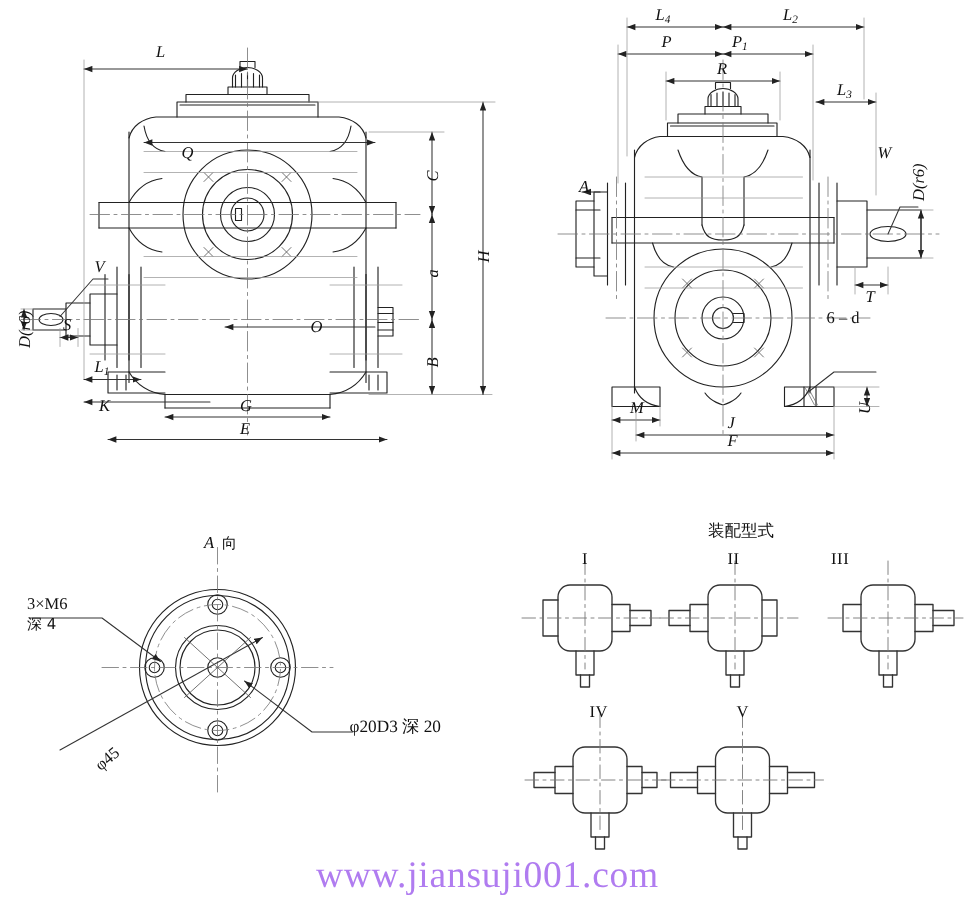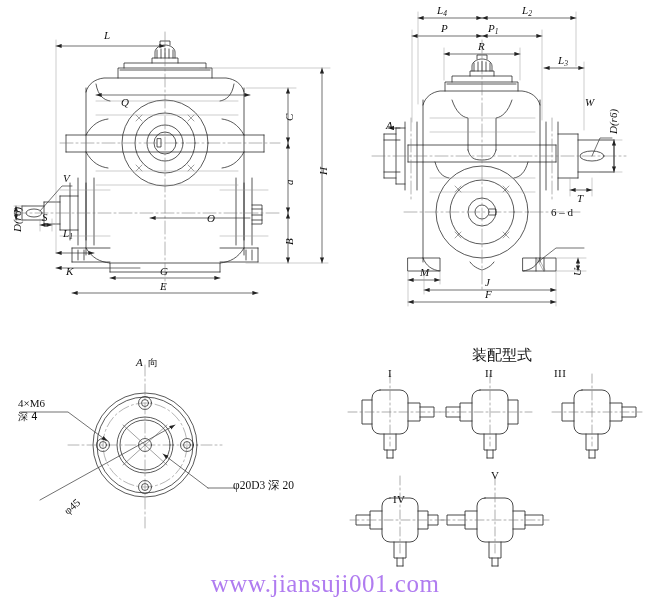--- a/index.html
+++ b/index.html
@@ -344,21 +344,21 @@
 
   </g>
 </svg>
 
 <div class="lbl" style="left:104px;top:30px">L</div>
 <div class="lbl" style="left:121px;top:97px">Q</div>
 <div class="lbl" style="left:207px;top:213px">O</div>
 <div class="lbl" style="left:160px;top:266px">G</div>
 <div class="lbl" style="left:160px;top:281px">E</div>
 <div class="lbl" style="left:66px;top:266px">K</div>
-<div class="lbl" style="left:63px;top:228px"><span>L</span><span class="sub">1</span></div>
+<div class="lbl" style="left:63px;top:240px"><span>L</span><span class="sub">1</span></div>
 <div class="lbl" style="left:42px;top:212px">S</div>
 <div class="lbl" style="left:63px;top:173px">V</div>
 <div class="lbl vert" style="left:12px;top:232px;transform:rotate(-90deg)">D(r6)</div>
 <div class="lbl vert" style="left:284px;top:121px;transform:rotate(-90deg)">C</div>
 <div class="lbl vert" style="left:284px;top:185px;transform:rotate(-90deg)">a</div>
 <div class="lbl vert" style="left:284px;top:245px;transform:rotate(-90deg)">B</div>
 <div class="lbl vert" style="left:318px;top:175px;transform:rotate(-90deg)">H</div>
 
 <div class="lbl" style="left:437px;top:5px"><span>L</span><span class="sub">4</span></div>
 <div class="lbl" style="left:522px;top:5px"><span>L</span><span class="sub">2</span></div>
@@ -371,27 +371,27 @@
 <div class="lbl" style="left:577px;top:193px">T</div>
 <div class="lbl up" style="left:551px;top:207px">6 – d</div>
 <div class="lbl vert" style="left:572px;top:276px;transform:rotate(-90deg)">U</div>
 <div class="lbl" style="left:420px;top:267px">M</div>
 <div class="lbl" style="left:485px;top:277px">J</div>
 <div class="lbl" style="left:485px;top:289px">F</div>
 <div class="lbl" style="left:386px;top:120px">A</div>
 
 <div class="lbl" style="left:136px;top:357px">A</div>
 <div class="lbl cn" style="left:148px;top:358px">向</div>
-<div class="lbl up" style="left:18px;top:398px">4×M6</div>
+<div class="lbl up" style="left:18px;top:398px">3×M6</div>
 <div class="lbl cn" style="left:18px;top:412px">深 4</div>
 <div class="lbl up vert" style="left:62px;top:508px;transform:rotate(-40deg)">φ45</div>
 <div class="lbl up" style="left:233px;top:480px;font-size:11.5px">φ20D3 深 20</div>
 
-<div class="lbl cn" style="left:472px;top:348px;font-size:15px">装配型式</div>
+<div class="lbl cn" style="left:472px;top:348px;font-size:11px">装配型式</div>
 <div class="lbl rom" style="left:388px;top:368px">I</div>
 <div class="lbl rom" style="left:485px;top:368px">II</div>
 <div class="lbl rom" style="left:554px;top:368px">III</div>
-<div class="lbl rom" style="left:393px;top:494px">IV</div>
+<div class="lbl rom" style="left:393px;top:470px">IV</div>
 <div class="lbl rom" style="left:491px;top:470px">V</div>
 
 <div id="watermark" style="color: rgb(176, 124, 240);">www.jiansuji001.com</div>
 
 </div>
 
 </body></html>

